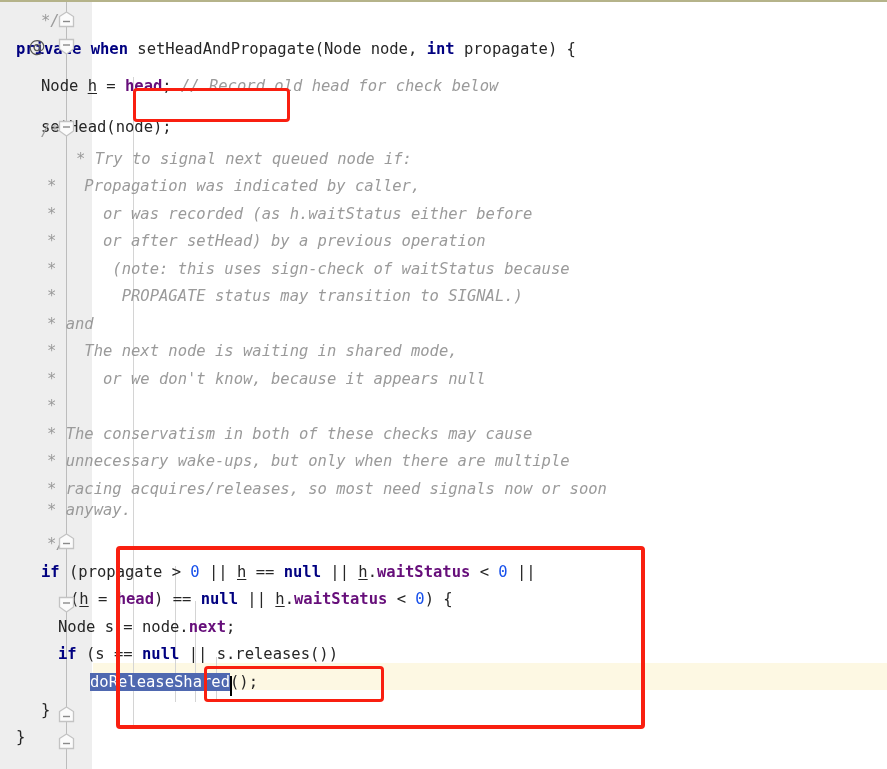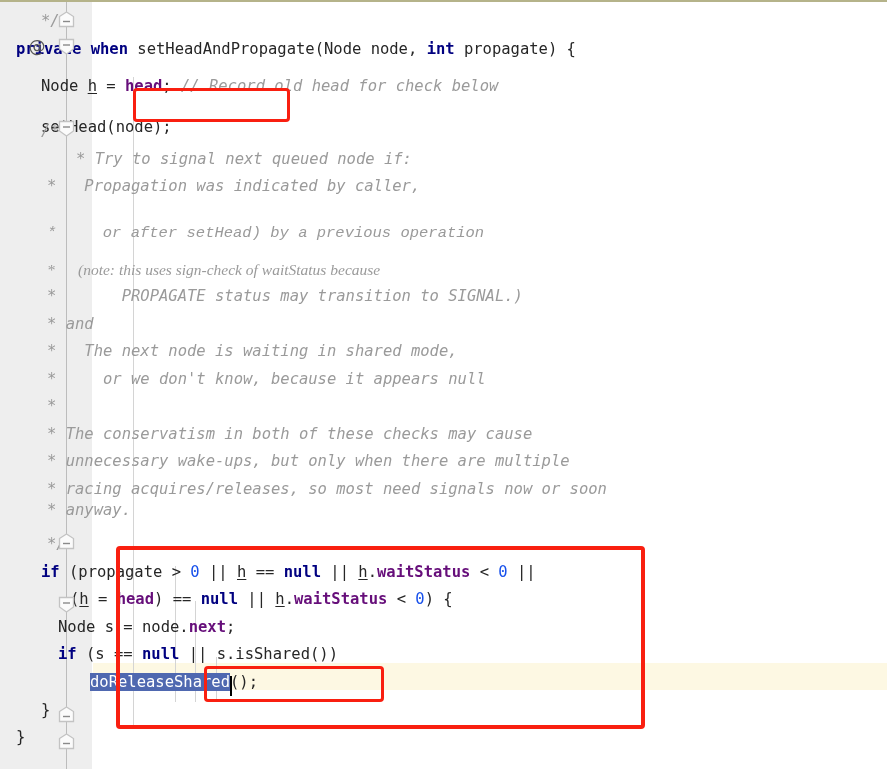--- a/index.html
+++ b/index.html
@@ -224,36 +224,37 @@
     </div>
 
   <div class="code-area" id="codearea">
       <div class="line" style="top: 6px; left: -52px;"><span class="cmt">*/</span></div>
       <div class="line" style="top: 34px; left: -77px;"><span class="kw">private</span><span class="plain"> </span><span class="kw">when</span><span class="plain"> setHeadAndPropagate(Node node, </span><span class="kw">int</span><span class="plain"> propagate) {</span></div>
       <div class="line" style="top: 71px; left: -52px;"><span class="plain">Node </span><span class="plain var-u">h</span><span class="plain"> = </span><span class="field">head</span><span class="plain">; </span><span class="cmt">// Record old head for check below</span></div>
       <div class="line" style="top: 89px; left: -52px; margin-top: 23px;"><span class="plain">setHead(node);</span></div>
       <div class="line" style="top: 116px; left: -52px;"><span class="cmt">/*</span></div>
       <div class="line" style="top: 144px; left: -46px; margin-left: 29px;"><span class="cmt">* Try to signal next queued node if:</span></div>
       <div class="line" style="top: 171px; left: -46px;"><span class="cmt">*   Propagation was indicated by caller,</span></div>
-      <div class="line" style="top: 218px; left: -46px; font-family: Liberation Mono, monospace;"><span class="cmt">*     or after setHead) by a previous operation</span></div>
-      <div class="line" style="top: 254px; left: -46px; font-family: Liberation Serif, serif;"><span class="cmt">*      (note: this uses sign-check of waitStatus because</span></div>
+      <div class="line" style="top: 199px; left: -46px;"><span class="cmt">*     or was recorded (as h.waitStatus either before</span></div>
+      <div class="line" style="top: 226px; left: -46px;"><span class="cmt">*     or after setHead) by a previous operation</span></div>
+      <div class="line" style="top: 254px; left: -46px;"><span class="cmt">*      (note: this uses sign-check of waitStatus because</span></div>
       <div class="line" style="top: 281px; left: -46px;"><span class="cmt">*       PROPAGATE status may transition to SIGNAL.)</span></div>
       <div class="line" style="top: 309px; left: -46px; text-align: center;"><span class="cmt">* and</span></div>
       <div class="line" style="top: 336px; left: -46px;"><span class="cmt">*   The next node is waiting in shared mode,</span></div>
       <div class="line" style="top: 364px; left: -46px;"><span class="cmt">*     or we don't know, because it appears null</span></div>
       <div class="line" style="top: 391px; left: -46px;"><span class="cmt">*</span></div>
       <div class="line" style="top: 419px; left: -46px;"><span class="cmt">* The conservatism in both of these checks may cause</span></div>
       <div class="line" style="top: 446px; left: -46px;"><span class="cmt">* unnecessary wake-ups, but only when there are multiple</span></div>
       <div class="line" style="top: 474px; left: -46px;"><span class="cmt">* racing acquires/releases, so most need signals now or soon</span></div>
       <div class="line" style="top: 495px; left: -46px;"><span class="cmt">* anyway.</span></div>
       <div class="line" style="top: 529px; left: -46px;"><span class="cmt">*/</span></div>
       <div class="line" style="top: 557px; left: -52px;"><span class="kw">if</span><span class="plain"> (propagate &gt; </span><span class="num">0</span><span class="plain"> || </span><span class="plain var-u">h</span><span class="plain"> == </span><span class="kw">null</span><span class="plain"> || </span><span class="plain var-u">h</span><span class="plain">.</span><span class="field">waitStatus</span><span class="plain"> &lt; </span><span class="num">0</span><span class="plain"> ||</span></div>
       <div class="line" style="top: 584px; left: -23px;"><span class="plain">(</span><span class="plain var-u">h</span><span class="plain"> = </span><span class="field">head</span><span class="plain">) == </span><span class="kw">null</span><span class="plain"> || </span><span class="plain var-u">h</span><span class="plain">.</span><span class="field">waitStatus</span><span class="plain"> &lt; </span><span class="num">0</span><span class="plain">) {</span></div>
       <div class="line" style="top: 612px; left: -35px;"><span class="plain">Node s = node.</span><span class="field">next</span><span class="plain">;</span></div>
-      <div class="line" style="top: 639px; left: -35px;"><span class="kw">if</span><span class="plain"> (s == </span><span class="kw">null</span><span class="plain"> || s.isShared())</span></div>
+      <div class="line" style="top: 639px; left: -35px;"><span class="kw">if</span><span class="plain"> (s == </span><span class="kw">null</span><span class="plain"> || s.releases())</span></div>
       <div class="line" style="top: 667px; left: -3px;"><span class="sel">doReleaseShared</span><span class="plain caret-ch">();</span></div>
       <div class="line" style="top: 695px; left: -52px;"><span class="plain">}</span></div>
       <div class="line" style="top: 722px; left: -77px;"><span class="plain">}</span></div>
     </div>
 
   <div id="boxes">
       <div class="redbox thin" style="left: 133px; top: 86px; width: 157px; height: 34px; border-color: rgb(249, 31, 16);"></div>
       <div class="redbox" style="left: 116px; top: 544px; width: 529px; height: 183px; border-color: rgb(249, 31, 16);"></div>
       <div class="redbox thin" style="left: 204px; top: 664px; width: 180px; height: 36px; border-color: rgb(249, 31, 16);"></div>
     </div>

